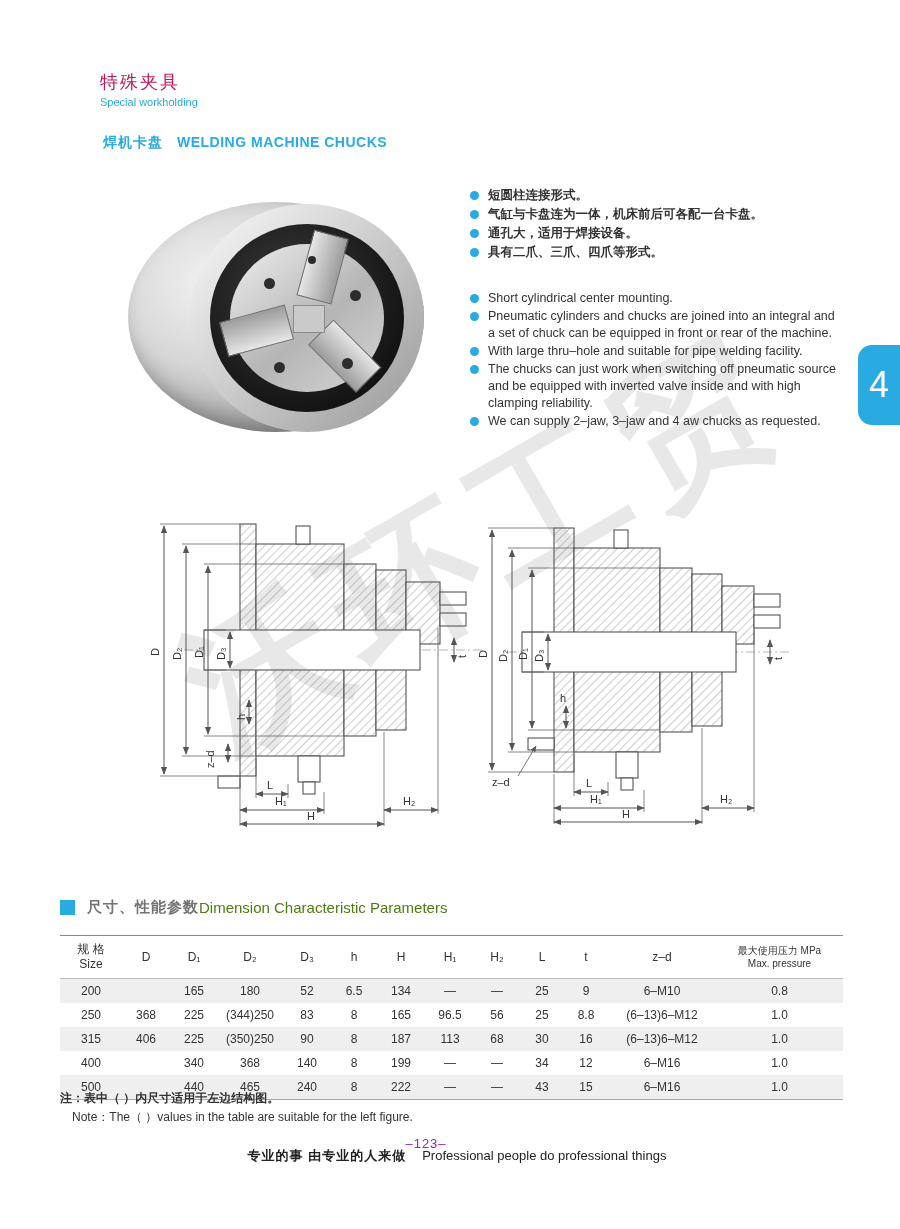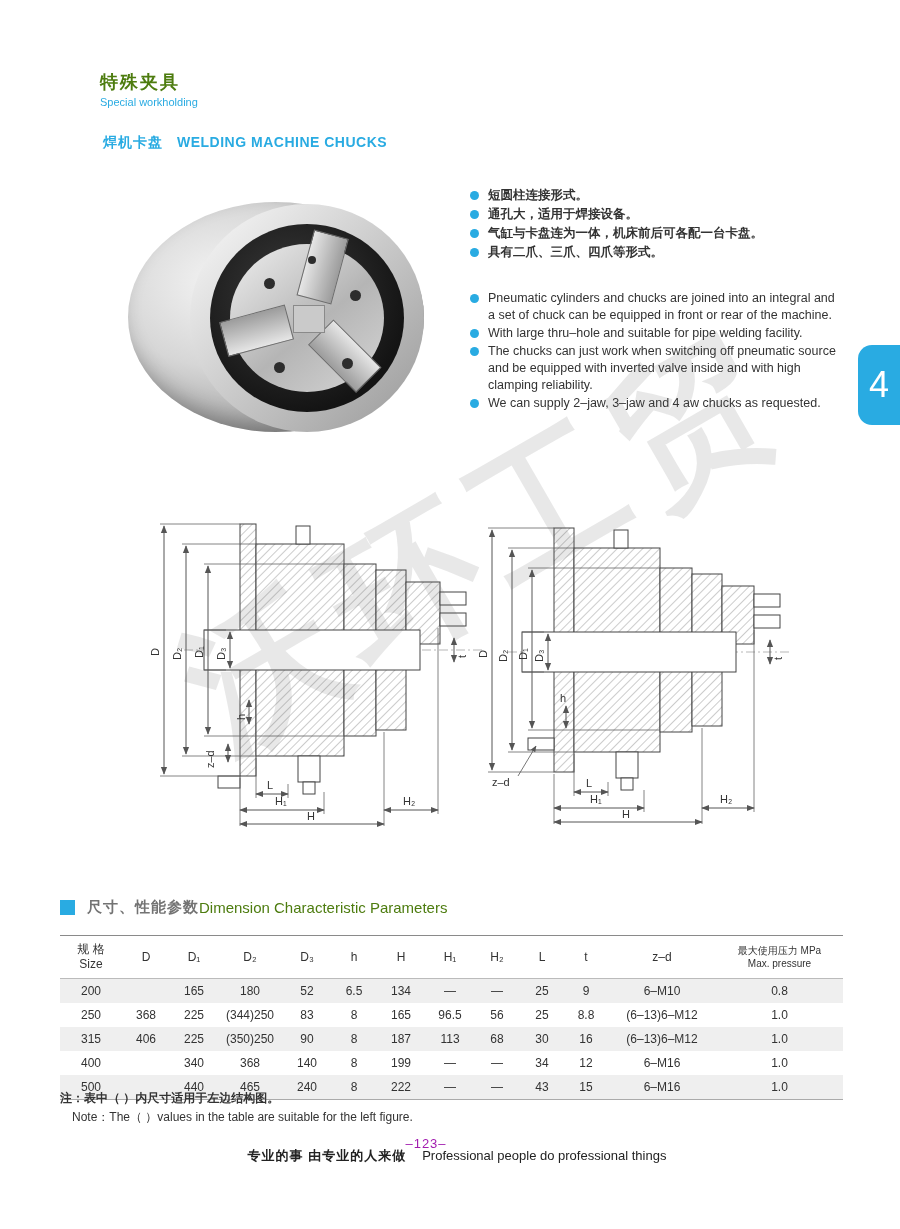--- a/index.html
+++ b/index.html
@@ -2,21 +2,21 @@
 <html><head>
 <meta charset="utf-8">
 <style>
   html,body{margin:0;padding:0;}
   body{
     width:900px;height:1229px;position:relative;overflow:hidden;
     background:#ffffff;font-family:"Liberation Sans","DejaVu Sans",sans-serif;color:#333;
   }
   .abs{position:absolute;}
   
-  .h-title{left:100px;top:70px;font-size:18px;font-weight:bold;color:#4d7c0f;letter-spacing:2px;}
+  .h-title{left:100px;top:70px;font-size:18px;font-weight:normal;color:#be185d;letter-spacing:2px;}
   .h-sub{left:100px;top:96px;font-size:11px;color:#29abe2;}
   .sec-title{left:103px;top:134px;font-size:14px;color:#29abe2;}
   .sec-title .zh{font-weight:bold;letter-spacing:1px;}
   .sec-title .en{margin-left:14px;font-weight:bold;letter-spacing:.5px;}
   
   .side-tab{right:0;top:345px;width:42px;height:80px;background:#29abe2;border-radius:14px 0 0 14px;
     color:#fff;font-size:36px;display:flex;align-items:center;justify-content:center;}
   
   .photo{left:126px;top:190px;width:335px;height:252px;}
   .photo div{position:absolute;}
@@ -99,33 +99,37 @@
   <div class="hole" style="left:182px;top:66px;width:8px;height:8px;"></div>
 </div>
 
 <ul class="abs blist">
   <li>
       <span class="dot"></span>
       <span>短圆柱连接形式。</span>
     </li>
   <li>
       <span class="dot"></span>
+      <span>气缸与卡盘连为一体，机床前后可各配一台卡盘。</span>
+    </li>
+  <li>
+      <span class="dot"></span>
       <span>通孔大，适用于焊接设备。</span>
     </li>
   <li>
       <span class="dot"></span>
-      <span>气缸与卡盘连为一体，机床前后可各配一台卡盘。</span>
-    </li>
-  <li>
-      <span class="dot"></span>
       <span>具有二爪、三爪、四爪等形式。</span>
     </li>
 </ul>
 
 <ul class="abs blist elist">
+  <li>
+      <span class="dot"></span>
+      <span>Short cylindrical center mounting.</span>
+    </li>
   <li>
       <span class="dot"></span>
       <span>Pneumatic cylinders and chucks are joined into an integral and a set of chuck can be equipped in front or rear of the machine.</span>
     </li>
   <li>
       <span class="dot"></span>
       <span>With large thru–hole and suitable for pipe welding facility.</span>
     </li>
   <li>
       <span class="dot"></span>

